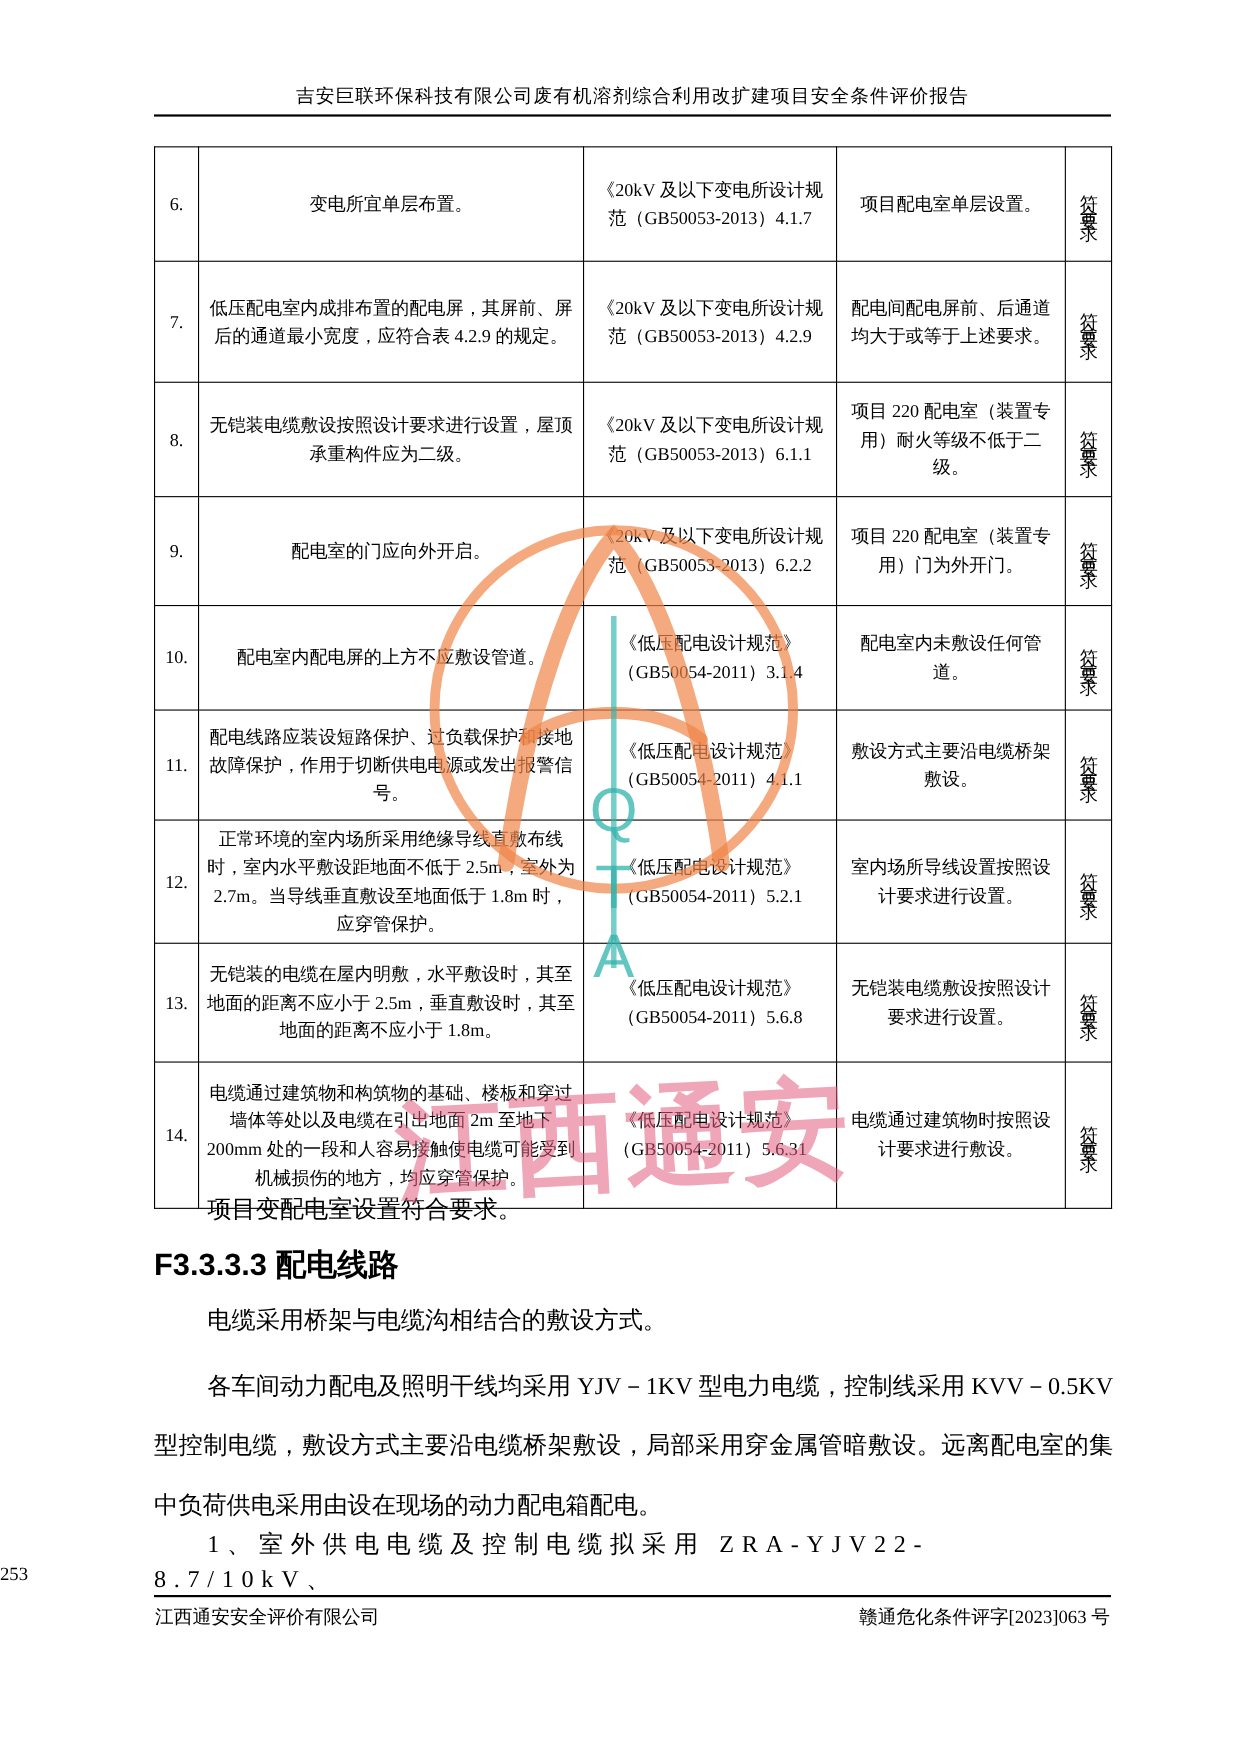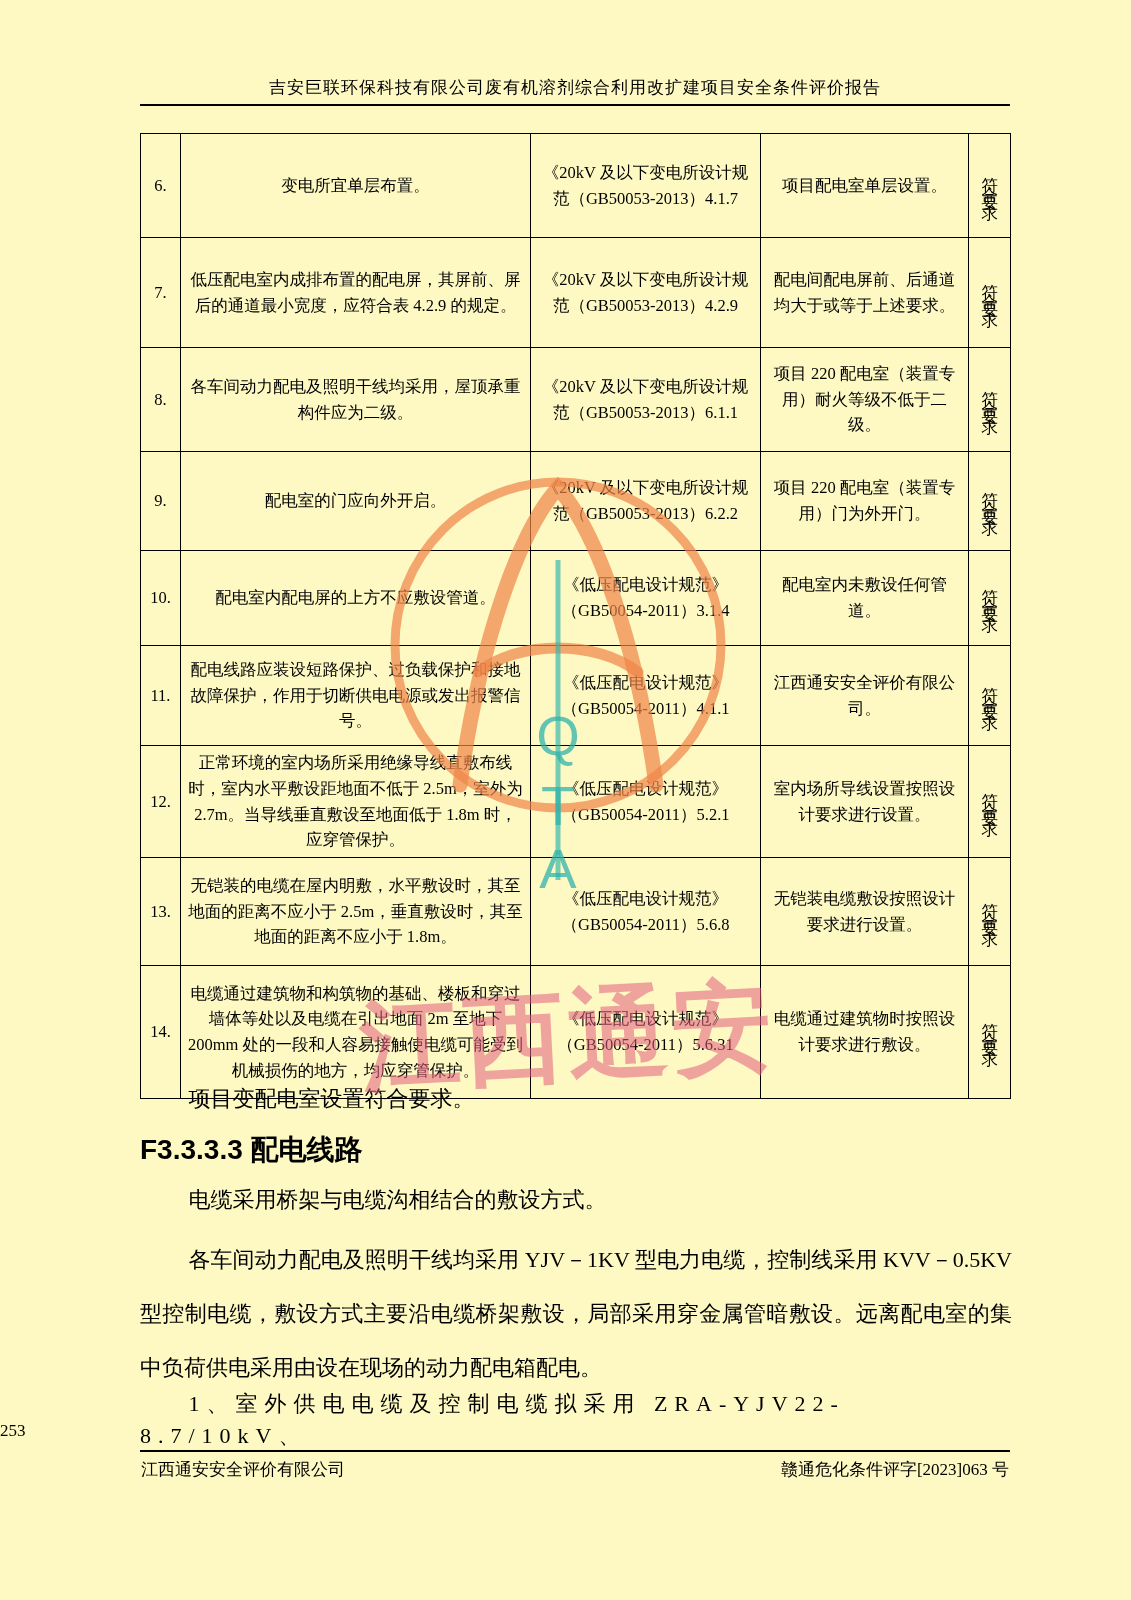--- a/index.html
+++ b/index.html
@@ -2,21 +2,21 @@
 <html><head>
 <meta charset="utf-8">
 <style>
   * { box-sizing: border-box; margin: 0; padding: 0; }
   html, body { background: #e9e9e9; }
   .page {
     position: relative;
     width: 1131px;
     height: 1600px;
     margin: 0 auto;
-    background: #fef9c3;
+    background: #ffffff;
     font-family: "Liberation Serif", "DejaVu Serif", serif;
     color: #000;
     overflow: hidden;
   }
   
   .doc-header {
     position: absolute;
     top: 76px; left: 140px; right: 121px;
     text-align: center;
     font-size: 17px;
@@ -148,21 +148,21 @@
       </tr>
       <tr>
         <td>7.</td>
         <td>低压配电室内成排布置的配电屏，其屏前、屏后的通道最小宽度，应符合表 4.2.9 的规定。</td>
         <td>《20kV 及以下变电所设计规范（GB50053-2013）4.2.9</td>
         <td>配电间配电屏前、后通道均大于或等于上述要求。</td>
         <td><span class="status-vert">符合要求</span></td>
       </tr>
       <tr>
         <td>8.</td>
-        <td>各车间动力配电及照明干线均采用，屋顶承重构件应为二级。</td>
+        <td>无铠装电缆敷设按照设计要求进行设置，屋顶承重构件应为二级。</td>
         <td>《20kV 及以下变电所设计规范（GB50053-2013）6.1.1</td>
         <td>项目 220 配电室（装置专用）耐火等级不低于二级。</td>
         <td><span class="status-vert">符合要求</span></td>
       </tr>
       <tr>
         <td>9.</td>
         <td>配电室的门应向外开启。</td>
         <td>《20kV 及以下变电所设计规范（GB50053-2013）6.2.2</td>
         <td>项目 220 配电室（装置专用）门为外开门。</td>
         <td><span class="status-vert">符合要求</span></td>
@@ -171,21 +171,21 @@
         <td>10.</td>
         <td>配电室内配电屏的上方不应敷设管道。</td>
         <td>《低压配电设计规范》（GB50054-2011）3.1.4</td>
         <td>配电室内未敷设任何管道。</td>
         <td><span class="status-vert">符合要求</span></td>
       </tr>
       <tr>
         <td>11.</td>
         <td>配电线路应装设短路保护、过负载保护和接地故障保护，作用于切断供电电源或发出报警信号。</td>
         <td>《低压配电设计规范》（GB50054-2011）4.1.1</td>
-        <td>江西通安安全评价有限公司。</td>
+        <td>敷设方式主要沿电缆桥架敷设。</td>
         <td><span class="status-vert">符合要求</span></td>
       </tr>
       <tr>
         <td>12.</td>
         <td>正常环境的室内场所采用绝缘导线直敷布线时，室内水平敷设距地面不低于 2.5m，室外为 2.7m。当导线垂直敷设至地面低于 1.8m 时，应穿管保护。</td>
         <td>《低压配电设计规范》（GB50054-2011）5.2.1</td>
         <td>室内场所导线设置按照设计要求进行设置。</td>
         <td><span class="status-vert">符合要求</span></td>
       </tr>
       <tr>

